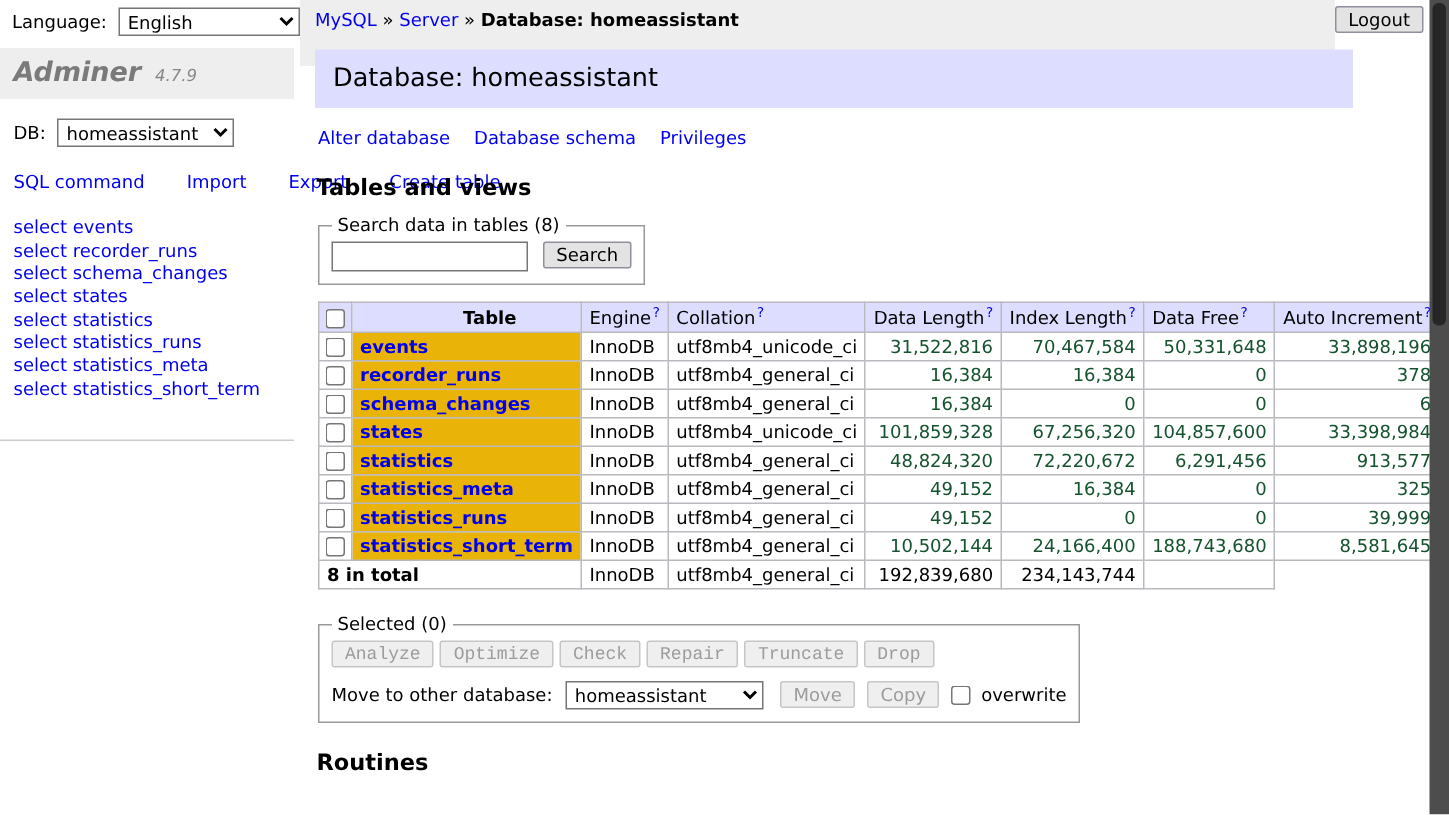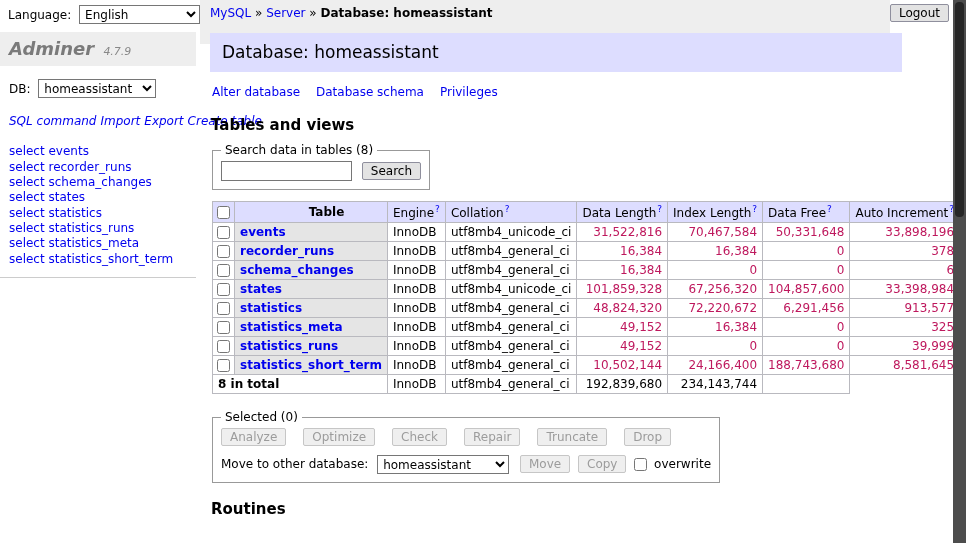--- a/index.html
+++ b/index.html
@@ -37,22 +37,22 @@
   
   .sidebar { width: 196px; flex: 0 0 196px; padding-top: 5px; }
   .sidebar h1 {
     margin: 0; background: #eee; padding: 6px 9px 7px;
     font-size: 18px; font-weight: bold; font-style: italic; color: #7a7a7a;
   }
   .sidebar h1 .version { font-size: 11px; font-weight: normal; color: #888; margin-left: 3px; }
   .db-row { margin: 13px 0 0 9px; }
   .db-row select { width: 118px; margin-left: 4px; }
   .quick-links { margin: 14px 0 0 9px; width: 155px; line-height: 1.6; }
-  .quick-links a { margin-right: 4px; white-space: nowrap; font-style: italic; }
-  .table-links { margin: 13px 0 0; padding: 0 0 10px 9px; border-bottom: 1px solid #ccc; }
+  .quick-links a { margin-right: 28px; white-space: nowrap; }
+  .table-links { margin: 13px 0 0; padding: 0 0 26px 9px; border-bottom: 1px solid #ccc; }
   .table-links a { display: block; line-height: 1.28; white-space: nowrap; }
 
   
   .main { flex: 1 1 auto; min-width: 0; padding: 6px 64px 0 14px; }
   .main h2 { margin: 0; background: #ddf; padding: 9px 12px 10px; font-size: 17px; font-weight: normal; }
   .action-links { margin: 13px 0 0 2px; }
   .action-links a { margin-right: 16px; }
   h3 { font-size: 15px; margin: 17px 0 9px 1px; }
 
   fieldset { display: inline-block; border: 1px solid #999; margin: 0 0 0 2px; padding: 4px 8px 8px; }
@@ -61,30 +61,30 @@
     width: 131px; height: 20px; border: 1px solid #767676; padding: 1px 4px;
     font-family: inherit; font-size: 12px; margin-right: 6px; vertical-align: middle;
   }
 
   
   table.tables { border-collapse: collapse; margin: 11px 0 0 2px; }
   .tables th, .tables td { border: 1px solid #b9b9bf; padding: 2px 5px; white-space: nowrap; height: 18px; }
   .tables thead th { background: #ddf; font-weight: normal; text-align: left; }
   .tables thead th.col-table { font-weight: bold; text-align: center; min-width: 120px; padding-left: 36px; }
   .tables th.cb, .tables td.cb { padding: 1px 4px; text-align: center; }
-  .tables th.name { text-align: left; background: #e5e5e5; font-weight: normal; }
+  .tables th.name { text-align: left; background: #eab308; font-weight: normal; }
   .tables th.name a { font-weight: bold; }
-  .tables td.num { text-align: right; color: #be185d; }
+  .tables td.num { text-align: right; color: #14532d; }
   .tables td.num.black { color: #000; }
   .tables td.total-label { font-weight: bold; }
   sup.help { color: #0000ee; font-size: 9px; margin-left: 1px; cursor: pointer; }
 
   
   .selected-fieldset { margin-top: 16px; }
-  .selected-buttons button { margin-right: 17px; }
+  .selected-buttons button { margin-right: 4px; font-family: Liberation Mono, monospace; }
   .move-row { margin-top: 9px; white-space: nowrap; }
   .move-row select { width: 132px; margin: 0 7px 0 5px; vertical-align: middle; }
   .move-row button { margin-right: 4px; }
   .move-row label { margin-left: 3px; }
 
   
   .scrollbar { position: absolute; top: 0; right: 0; width: 13px; height: 543px; background: #4d4d4d; }
   .scrollbar .thumb { position: absolute; top: 2px; left: 2px; width: 9px; height: 215px; background: #262626; border-radius: 4px; }
 </style>
 </head>

